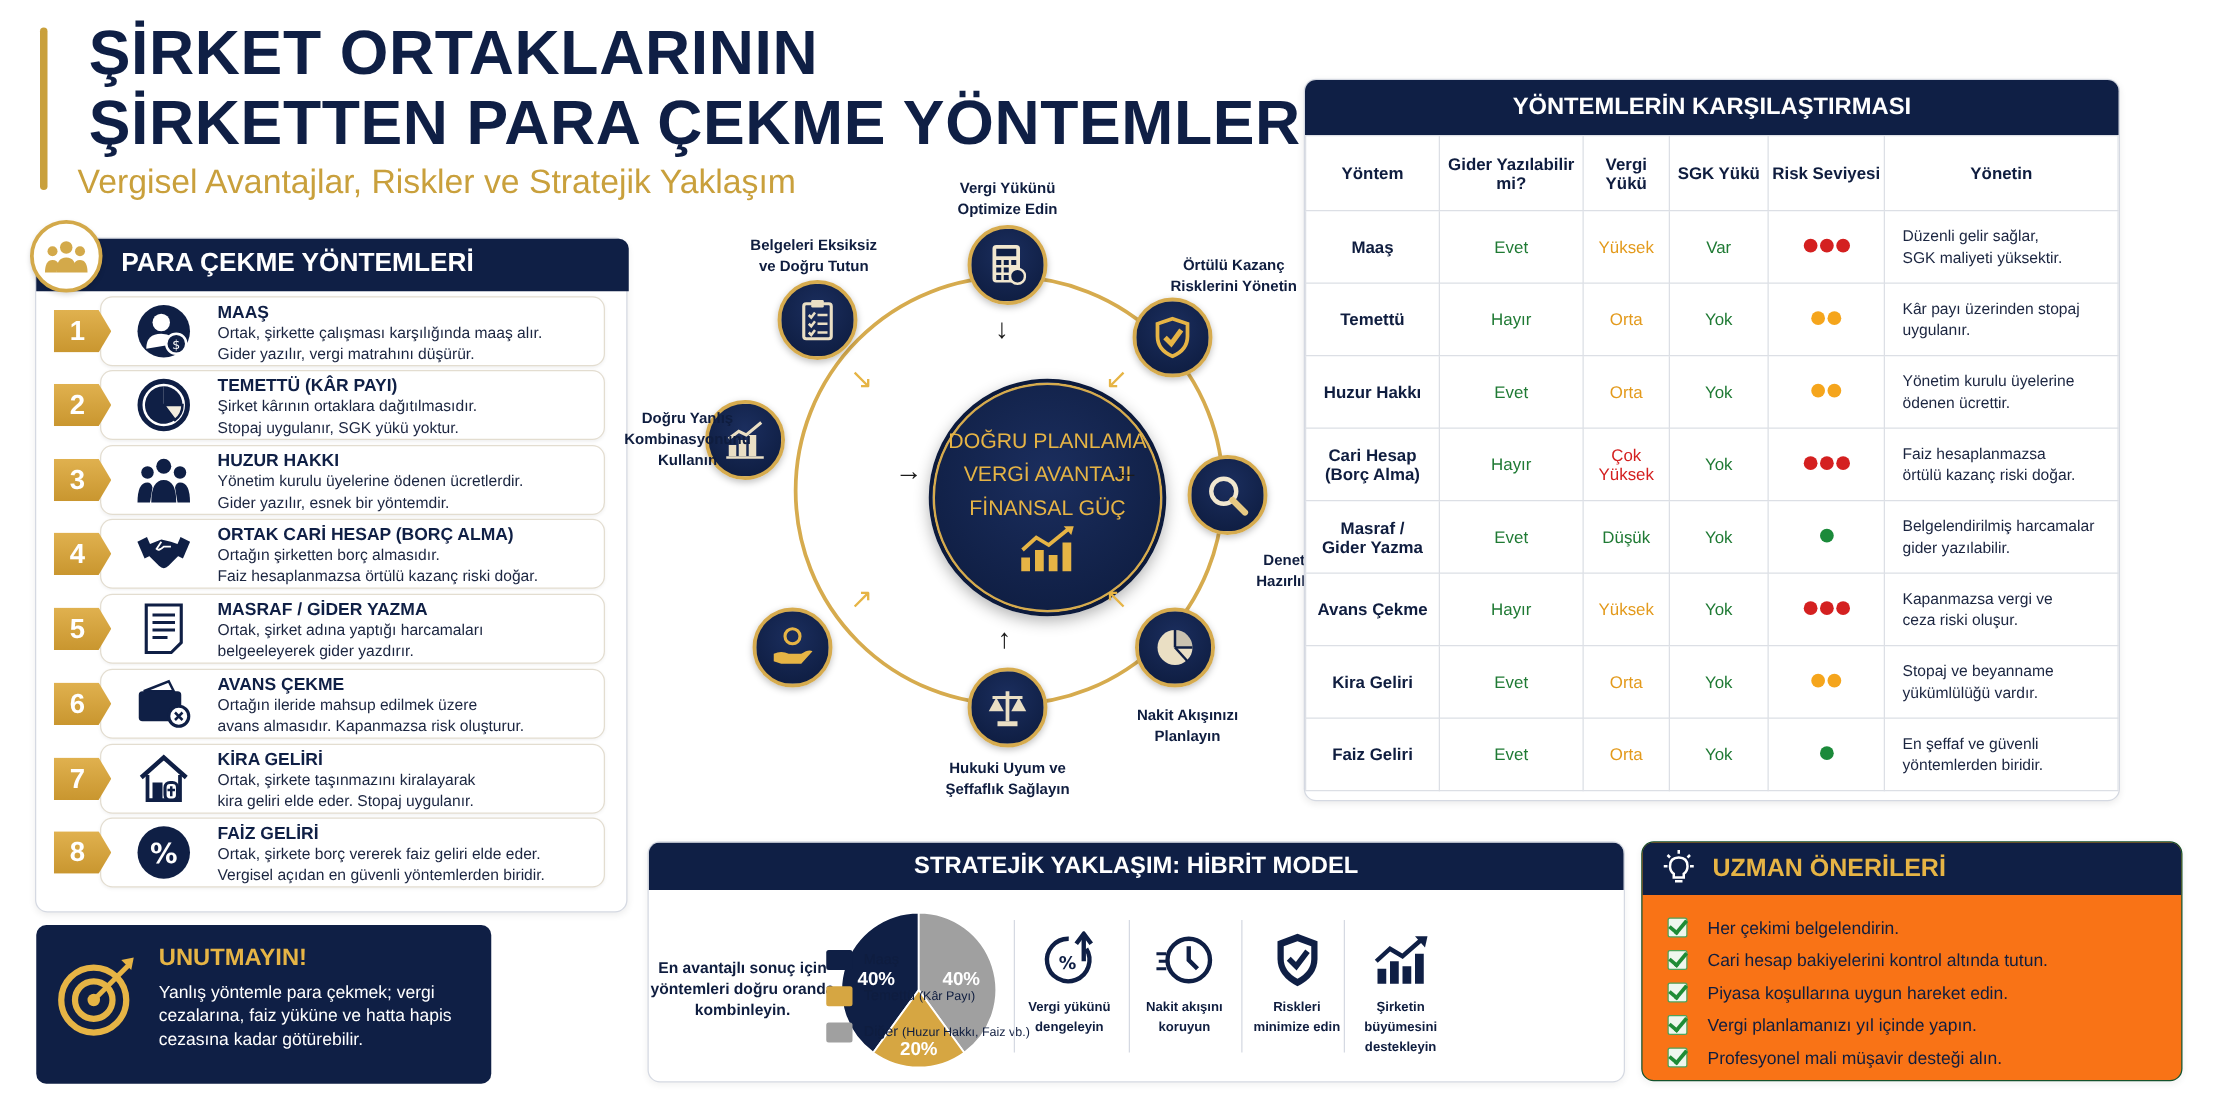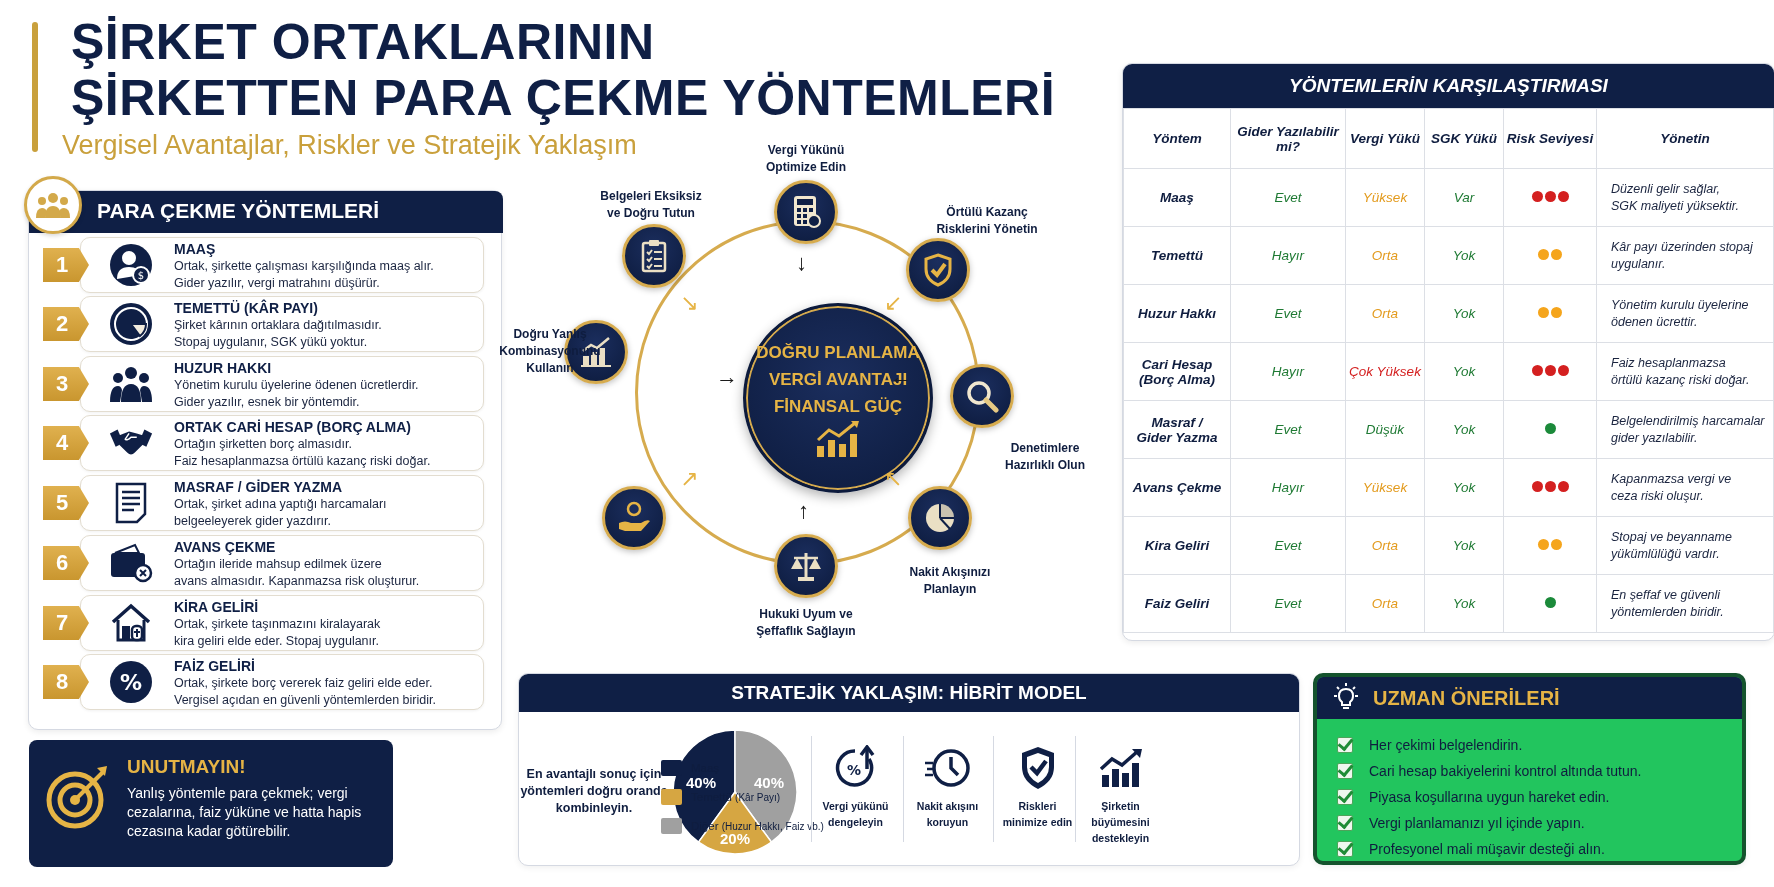--- a/index.html
+++ b/index.html
@@ -30,28 +30,28 @@
   
   .warn-box { position: absolute; left: 29px; top: 740px; width: 364px; height: 127px; background: #0f1f45; border-radius: 8px; }
   .warn-title { position: absolute; left: 98px; top: 16px; color: #e6b445; font-weight: 800; font-size: 19px; }
   .warn-text { position: absolute; left: 98px; top: 44px; color: #fff; font-size: 14px; line-height: 19px; width: 250px; }
   .warn-icon { position: absolute; left: 14px; top: 20px; }
 
   
   .diagram { position: absolute; left: 520px; top: 140px; width: 570px; height: 520px; }
   .ring { position: absolute; left: 115px; top: 80px; width: 345px; height: 345px; border: 3px solid #d6ab4e; border-radius: 50%; }
   .center-circle { position: absolute; left: 223px; top: 163px; width: 190px; height: 190px; border-radius: 50%; background: radial-gradient(circle at 50% 40%, #1b2e5e, #0c1a3c); border: 3px solid #0c1a3c; box-shadow: 0 0 0 2px #d6ab4e inset, 0 4px 12px rgba(0,0,0,0.3); display: flex; flex-direction: column; align-items: center; justify-content: center; }
-  .center-line { color: #e6b445; font-weight: 700; font-size: 17px; line-height: 27px; }
+  .center-line { color: #e6b445; font-weight: 400; font-size: 17px; line-height: 27px; }
   .node { position: absolute; width: 64px; height: 64px; border-radius: 50%; background: radial-gradient(circle at 50% 35%, #1b2e5e, #0c1a3c); border: 3px solid #d6ab4e; display: flex; align-items: center; justify-content: center; box-shadow: 0 2px 6px rgba(0,0,0,0.25); }
   .node-label { position: absolute; font-size: 12px; line-height: 17px; color: #0f1d3f; text-align: center; font-weight: 600; }
   .arrow { position: absolute; font-size: 22px; color: #1b1b1b; }
   .arrow.gold { color: #e6b445; }
 
   
-  .cmp-panel { position: absolute; left: 1122px; top: 63px; width: 653px; height: 578px; border: 1px solid #d5d9e2; border-radius: 10px; background: #fff; box-shadow: 0 2px 6px rgba(0,0,0,0.08); overflow: hidden; font-style: italic; }
+  .cmp-panel { position: absolute; left: 1043px; top: 63px; width: 653px; height: 578px; border: 1px solid #d5d9e2; border-radius: 10px; background: #fff; box-shadow: 0 2px 6px rgba(0,0,0,0.08); overflow: hidden; }
   .cmp-header { height: 44px; background: #0f1f45; color: #fff; font-weight: 800; font-size: 19px; display: flex; align-items: center; justify-content: center; }
   table.cmp { border-collapse: collapse; width: 100%; font-size: 13.5px; }
   table.cmp th { height: 60px; font-weight: 600; color: #0f1d3f; border: 1px solid #dcdfe5; text-align: center; }
   table.cmp td { height: 58px; border: 1px solid #dcdfe5; text-align: center; }
   table.cmp td.desc { text-align: left; font-size: 12.5px; line-height: 17px; padding-left: 14px; color: #1b2540;}
   table.cmp td.name { font-weight: 600; color: #0f1d3f; }
   .dot { display: inline-block; width: 11px; height: 11px; border-radius: 50%; margin: 0 1px; }
 
   
   .strat-panel { position: absolute; left: 518px; top: 673px; width: 782px; height: 193px; border: 1px solid #d5d9e2; border-radius: 10px; background: #fff; box-shadow: 0 2px 6px rgba(0,0,0,0.06); overflow: hidden; }
@@ -61,21 +61,21 @@
   .legend { position: absolute; left: 222px; top: 86px; }
   .legend-item { position: absolute; left: 0; display: flex; align-items: center; white-space: nowrap; }
   .legend-swatch { width: 21px; height: 16px; margin-right: 9px; border-radius: 2px; }
   .legend-label { font-size: 11.5px; color: #0f1d3f; }
   .legend-sub { font-size: 10px; }
   .benefit { position: absolute; top: 62px; width: 92px; height: 106px; border-left: 1px solid #d5d9e2; text-align: center; }
   .benefit-icon { margin: 8px auto 6px; width: 48px; height: 48px; display: flex; align-items: center; justify-content: center; }
   .benefit-label { font-size: 10.5px; line-height: 16px; font-weight: 600; color: #0f1d3f; }
 
   
-  .tips-panel { position: absolute; left: 1313px; top: 673px; width: 433px; height: 192px; border: 4px solid #14532d; border-radius: 10px; background: #22c55e; box-shadow: 0 2px 6px rgba(0,0,0,0.06); overflow: hidden; }
+  .tips-panel { position: absolute; left: 1313px; top: 673px; width: 433px; height: 192px; border: 1px solid #14532d; border-radius: 10px; background: #f97316; box-shadow: 0 2px 6px rgba(0,0,0,0.06); overflow: hidden; }
   .tips-header { height: 42px; background: #0f1f45; position: relative; }
   .tips-title { position: absolute; left: 56px; top: 10px; color: #e6b445; font-weight: 800; font-size: 20px; }
   .tips-bulb { position: absolute; left: 14px; top: 6px; }
   .tip { position: absolute; left: 20px; display: flex; align-items: center; font-size: 14px; color: #0f1d3f; }
   .check { width: 16px; height: 16px; border: 1.5px solid #4ea35a; border-radius: 2px; margin-right: 16px; position: relative; background: #eef7ee; }
   .check::after { content: ""; position: absolute; left: 3px; top: -2px; width: 6px; height: 11px; border: solid #1f8c36; border-width: 0 3px 3px 0; transform: rotate(40deg); }
 </style>
 </head>
 <body>
 
@@ -359,21 +359,21 @@
     </div>
 </div>
 
 <div class="cmp-panel">
   <div class="cmp-header">YÖNTEMLERİN KARŞILAŞTIRMASI</div>
   <table class="cmp">
     <thead>
       <tr>
         <th style="width:107px">Yöntem</th>
         <th style="width:115px">Gider Yazılabilir mi?</th>
-        <th style="width:79px">Vergi Yükü</th>
+        <th style="width:69px">Vergi Yükü</th>
         <th style="width:79px">SGK Yükü</th>
         <th style="width:93px">Risk Seviyesi</th>
         <th>Yönetin</th>
       </tr>
     </thead>
     <tbody id="cmp-body">
     <tr>
       <td class="name">Maaş</td>
       <td style="color:#1f7a34">Evet</td>
       <td style="color:#e39a1c">Yüksek</td>

